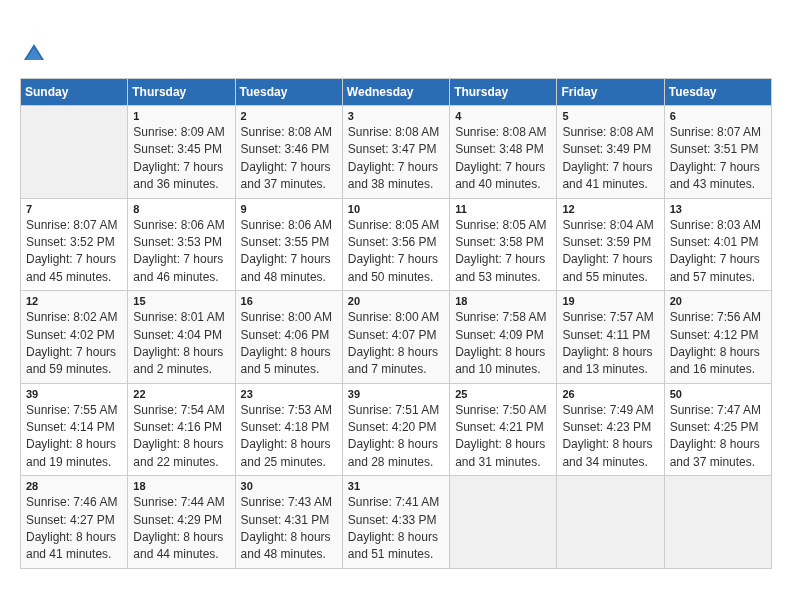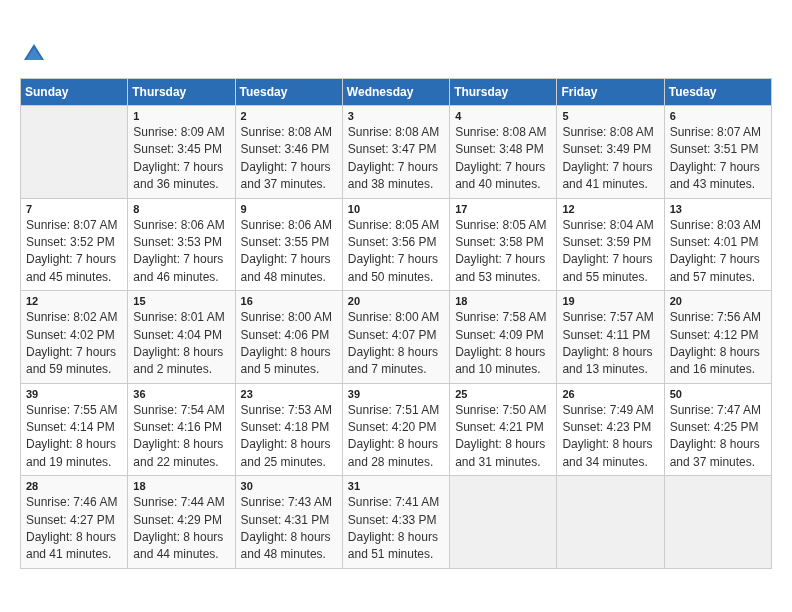--- a/index.html
+++ b/index.html
@@ -161,21 +161,21 @@
           </td>
           <td>
             <span class="day-num">9</span>
             <div class="day-info">Sunrise: 8:06 AM<br>Sunset: 3:55 PM<br>Daylight: 7 hours<br>and 48 minutes.</div>
           </td>
           <td>
             <span class="day-num">10</span>
             <div class="day-info">Sunrise: 8:05 AM<br>Sunset: 3:56 PM<br>Daylight: 7 hours<br>and 50 minutes.</div>
           </td>
           <td>
-            <span class="day-num">17</span>
+            <span class="day-num">11</span>
             <div class="day-info">Sunrise: 8:05 AM<br>Sunset: 3:58 PM<br>Daylight: 7 hours<br>and 53 minutes.</div>
           </td>
           <td>
             <span class="day-num">12</span>
             <div class="day-info">Sunrise: 8:04 AM<br>Sunset: 3:59 PM<br>Daylight: 7 hours<br>and 55 minutes.</div>
           </td>
           <td>
             <span class="day-num">13</span>
             <div class="day-info">Sunrise: 8:03 AM<br>Sunset: 4:01 PM<br>Daylight: 7 hours<br>and 57 minutes.</div>
           </td>
@@ -209,21 +209,21 @@
             <span class="day-num">20</span>
             <div class="day-info">Sunrise: 7:56 AM<br>Sunset: 4:12 PM<br>Daylight: 8 hours<br>and 16 minutes.</div>
           </td>
         </tr>
         <tr>
           <td>
             <span class="day-num">39</span>
             <div class="day-info">Sunrise: 7:55 AM<br>Sunset: 4:14 PM<br>Daylight: 8 hours<br>and 19 minutes.</div>
           </td>
           <td>
-            <span class="day-num">36</span>
+            <span class="day-num">22</span>
             <div class="day-info">Sunrise: 7:54 AM<br>Sunset: 4:16 PM<br>Daylight: 8 hours<br>and 22 minutes.</div>
           </td>
           <td>
             <span class="day-num">23</span>
             <div class="day-info">Sunrise: 7:53 AM<br>Sunset: 4:18 PM<br>Daylight: 8 hours<br>and 25 minutes.</div>
           </td>
           <td>
             <span class="day-num">39</span>
             <div class="day-info">Sunrise: 7:51 AM<br>Sunset: 4:20 PM<br>Daylight: 8 hours<br>and 28 minutes.</div>
           </td>

